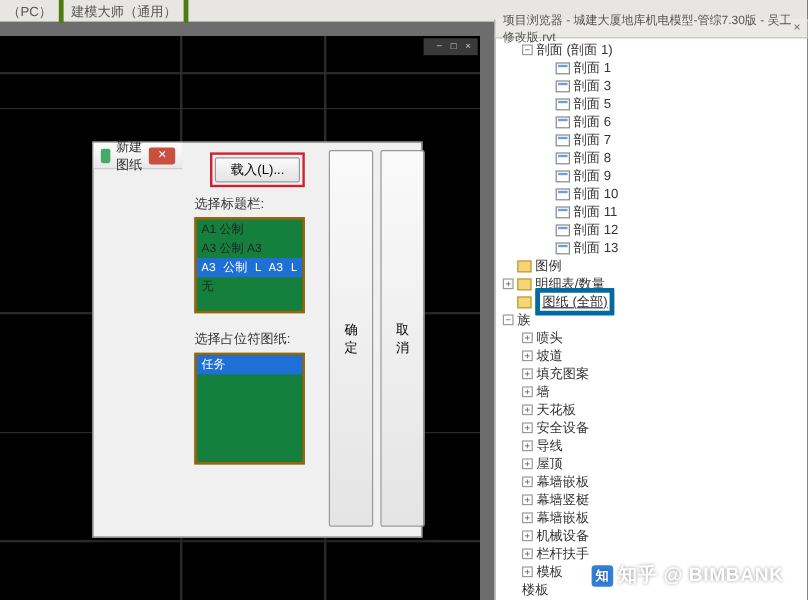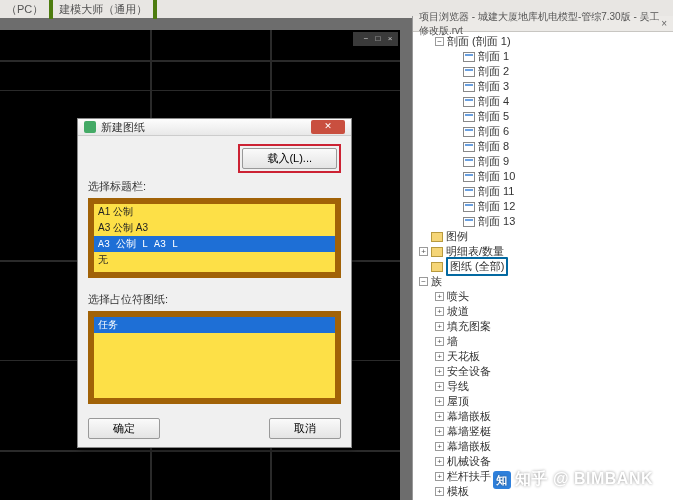--- a/index.html
+++ b/index.html
@@ -9,48 +9,48 @@
   .top-ribbon { position: absolute; top: 0; left: 0; right: 0; height: 18px; background: #e8e6e3; display: flex; align-items: center; }
   .rib-tab { padding: 2px 6px; border-right: 4px solid #4d7c0f; color: #555; font-size: 11px; }
   
   
   .canvas { position: absolute; top: 30px; left: 0; width: 400px; height: 470px; background: #000; }
   .canvas-line { position: absolute; background: #2a2a2a; }
   .titlebar-mini { position: absolute; top: 32px; right: 275px; width: 45px; height: 14px; background: #3a3a3a; display:flex; justify-content:flex-end; align-items:center; gap:2px; padding:0 3px;}
   .mini-btn { width:10px; height:8px; color:#ccc; font-size:8px; line-height:8px; text-align:center;}
   
   
-  .dialog { position: absolute; top: 118px; left: 77px; width: 275px; height: 330px; background: #f0f0f0; border: 1px solid #888; box-shadow: 2px 2px 6px rgba(0,0,0,.4); display:flex; flex-direction:column; }
+  .dialog { position: absolute; top: 118px; left: 77px; width: 275px; height: 330px; background: #f0f0f0; border: 1px solid #888; box-shadow: 2px 2px 6px rgba(0,0,0,.4); display:flex; flex-direction:row; }
   .dlg-title { height: 22px; background: linear-gradient(#fdfdfd,#e8e8e8); border-bottom:1px solid #ccc; display:flex; align-items:center; padding:0 6px; font-size:11px; color:#333;}
   .dlg-title .icon { width:12px; height:12px; background:#4a6; margin-right:5px; border-radius:2px;}
   .dlg-close { margin-left:auto; width:34px; height:14px; background:#c94f3f; border-radius:2px; color:#fff; font-size:9px; text-align:center; line-height:13px; cursor:pointer;}
   .dlg-body { flex:1; padding:8px 10px; display:flex; flex-direction:column; gap:4px;}
   .dlg-lbl { font-size:11px; color:#333; }
   .load-row { display:flex; justify-content:flex-end; margin-bottom:2px;}
   .load-btn-wrap { border:2px solid #c23; padding:2px; }
-  .std-btn { background: linear-gradient(#fafafa,#e4e4e4); border:1px solid #999; border-radius:2px; padding:2px 24px; font-size:11px; cursor:pointer; }
-  .listbox { background:#fde047; border:6px solid #a16207; height:80px; overflow:hidden; }
+  .std-btn { background: linear-gradient(#fafafa,#e4e4e4); border:1px solid #999; border-radius:2px; padding:2px 12px; font-size:11px; cursor:pointer; }
+  .listbox { background:#15803d; border:2px solid #a16207; height:80px; overflow:hidden; }
   .listbox.big { height:93px; }
   .list-row { padding:1px 4px; font-size:10px; color:#222; white-space:nowrap;}
   .list-row.sel { background:#1e6fd6; color:#fff;font-family:Liberation Mono, monospace; }
   .dlg-btns { display:flex; justify-content:space-between; gap:6px; padding:6px 10px 8px;}
   
   
   .panel { position: absolute; top: 16px; right: 0; width: 261px; height: 500px; background: #fff; border-left:1px solid #999; display:flex; flex-direction:column; }
   .panel-title { height:16px; background:#eceae7; border-bottom:1px solid #c8c6c2; font-size:10px; padding:1px 6px; color:#555; display:flex; align-items:center;}
   .panel-title .x { margin-left:auto; cursor:pointer; font-size:10px; color:#666;}
   .tree { flex:1; overflow:auto; padding:2px 0 2px 6px; font-size:11px; color:#333;}
   .node { display:flex; align-items:center; height:15px; gap:3px; white-space:nowrap;}
   .tw  { width:9px; height:9px; border:1px solid #9a9a9a; font-size:8px; line-height:7px; text-align:center; color:#555; cursor:pointer; flex-shrink:0; background:#fff;}
   .tw.blank { border:none; }
   .ico { width:12px; height:10px; flex-shrink:0; }
   .ico.sheet { background:#fff; border:1px solid #888; position:relative;}
   .ico.sheet::after{content:"";position:absolute;top:1px;left:1px;right:1px;height:2px;background:#6aa0e0;}
   .ico.folder { background:#f5d577; border:1px solid #b89a3e;}
-  .hi { border:2px solid #0369a1; padding:0 2px; border-radius:1px;}
+  .hi { border:4px solid #0369a1; padding:0 2px; border-radius:1px;text-decoration:underline;}
   .d1{padding-left:16px}.d2{padding-left:32px}
   
   .watermark { position:absolute; bottom:10px; right:20px; color:#fff; font-size:16px; font-weight:bold; opacity:.85; text-shadow:0 0 3px rgba(0,0,0,.5); letter-spacing:.5px;}
   .wm-logo{display:inline-block;width:18px;height:18px;background:#0b6bd6;color:#fff;border-radius:3px;text-align:center;line-height:18px;font-size:11px;margin-right:4px;vertical-align:middle;}
 </style>
 </head>
 <body>
 
 <div class="top-ribbon">
   <div class="rib-tab">（PC）</div>
@@ -115,41 +115,36 @@
       </div>
     <div id="sections">
         <div class="node d2">
           <span class="tw blank"></span>
           <span class="ico sheet"></span>
           <span>剖面 1</span>
         </div>
         <div class="node d2">
           <span class="tw blank"></span>
           <span class="ico sheet"></span>
-          <span>剖面 2</span>
-        </div>
-        <div class="node d2">
-          <span class="tw blank"></span>
-          <span class="ico sheet"></span>
           <span>剖面 3</span>
         </div>
         <div class="node d2">
           <span class="tw blank"></span>
           <span class="ico sheet"></span>
-          <span>剖面 4</span>
-        </div>
-        <div class="node d2">
-          <span class="tw blank"></span>
-          <span class="ico sheet"></span>
           <span>剖面 5</span>
         </div>
         <div class="node d2">
           <span class="tw blank"></span>
           <span class="ico sheet"></span>
           <span>剖面 6</span>
+        </div>
+        <div class="node d2">
+          <span class="tw blank"></span>
+          <span class="ico sheet"></span>
+          <span>剖面 7</span>
         </div>
         <div class="node d2">
           <span class="tw blank"></span>
           <span class="ico sheet"></span>
           <span>剖面 8</span>
         </div>
         <div class="node d2">
           <span class="tw blank"></span>
           <span class="ico sheet"></span>
           <span>剖面 9</span>

